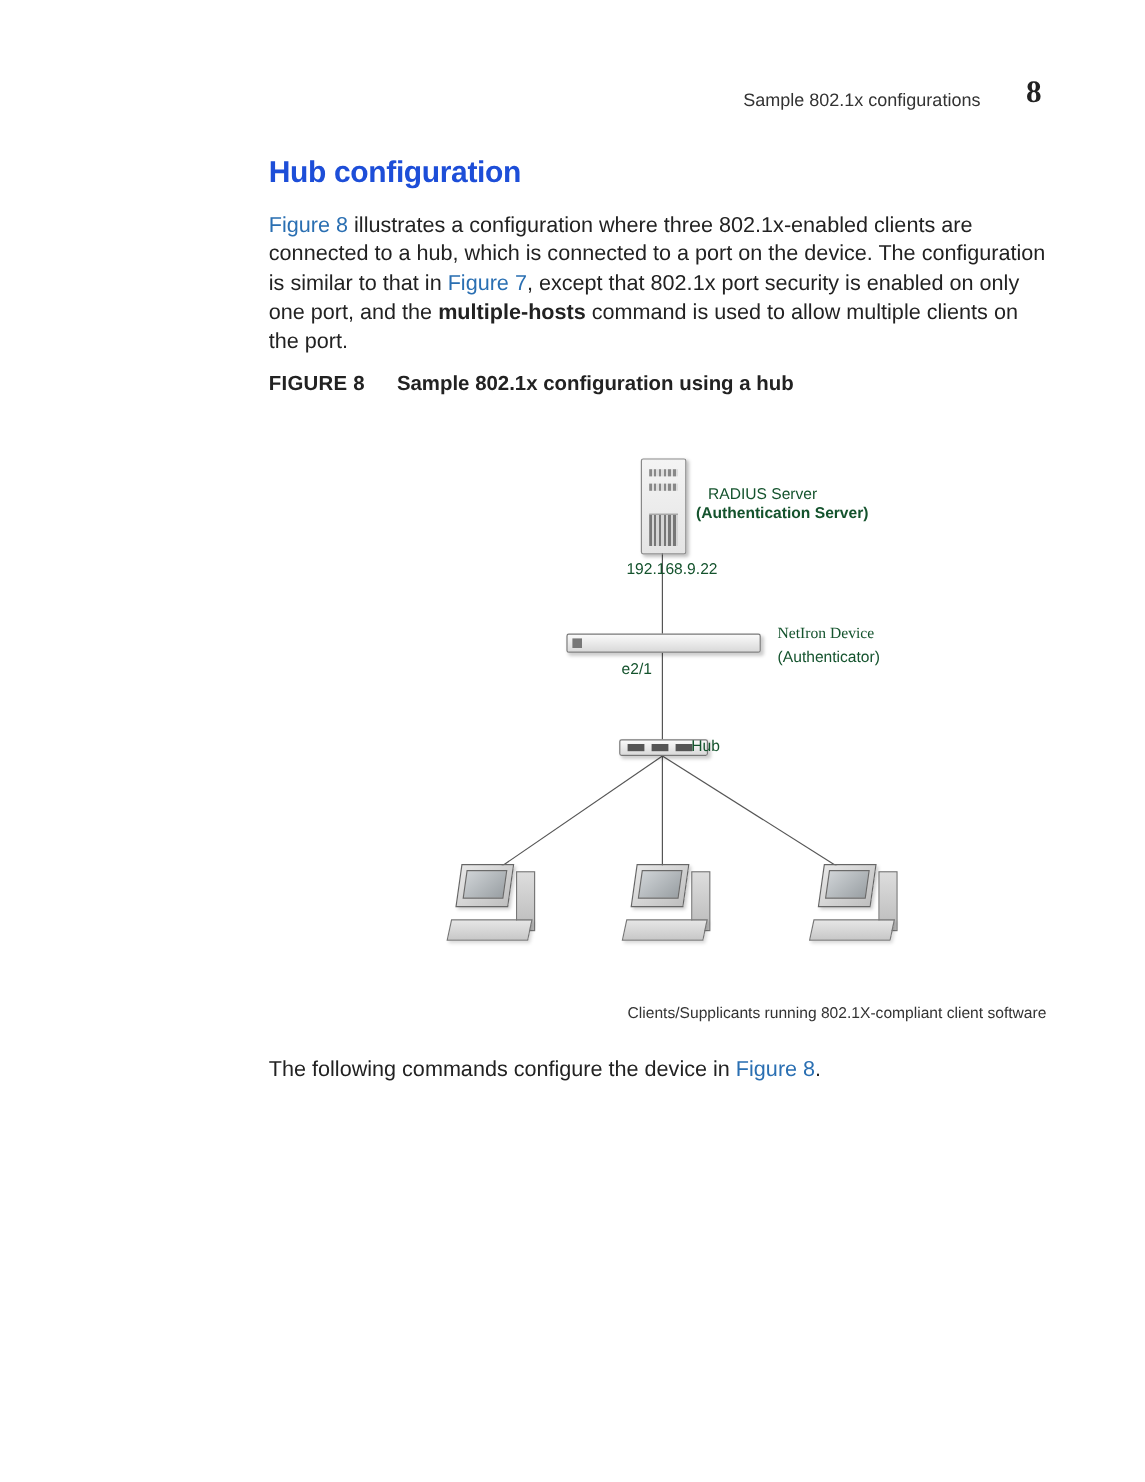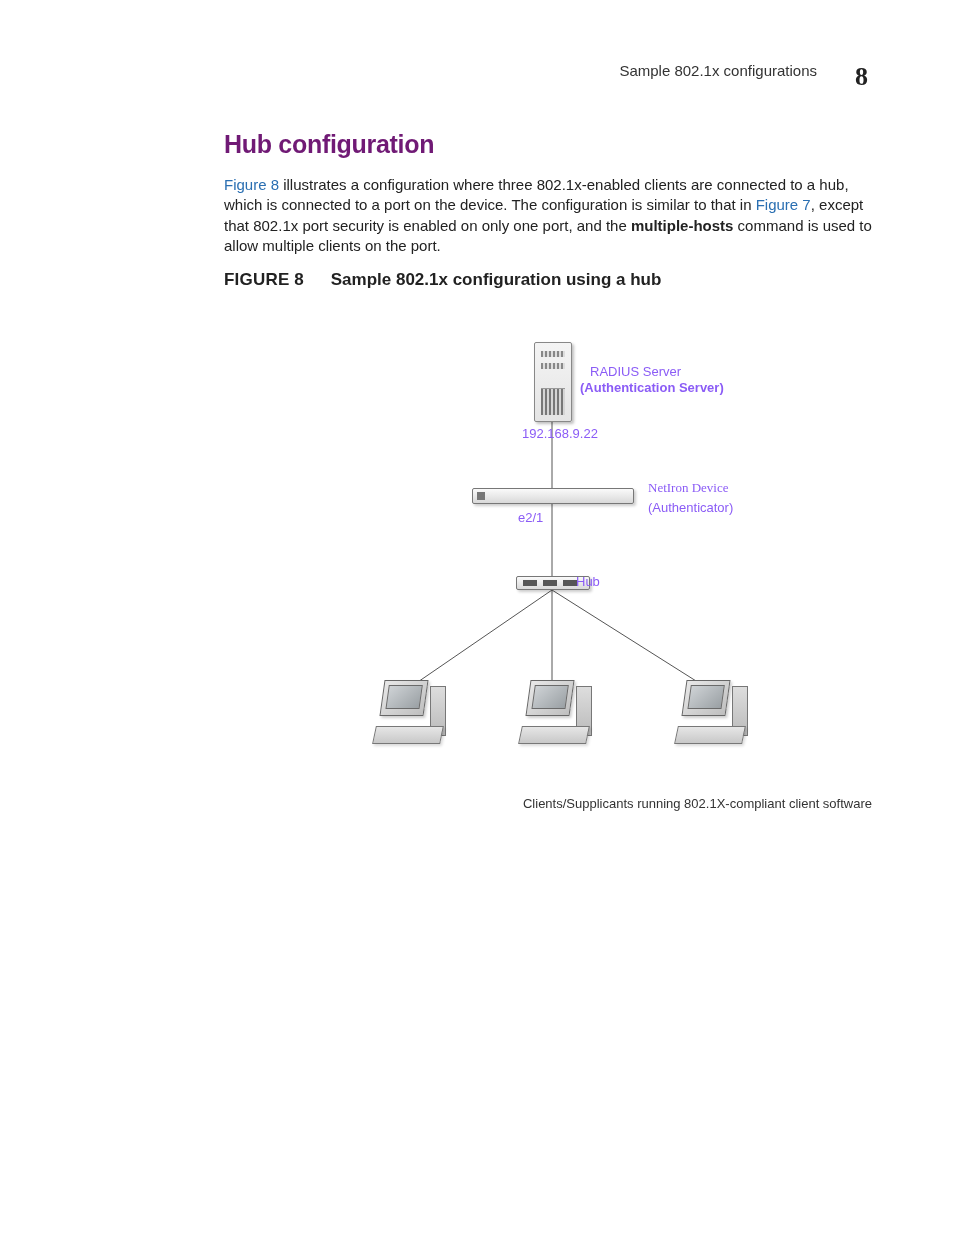--- a/index.html
+++ b/index.html
@@ -15,21 +15,21 @@
     height: 1235px;
     position: relative;
     box-sizing: border-box;
     padding: 58px 86px 0 86px;
   }
   .running-head {
     position: absolute;
     top: 62px;
     right: 86px;
     display: flex;
-    align-items: flex-start;
+    align-items: flex-end;
     gap: 38px;
   }
   .running-head .title {
     font-size: 15px;
     color: #333;
   }
   .running-head .chapno {
     font-family: Georgia, "Times New Roman", serif;
     font-size: 26px;
     font-weight: bold;
@@ -39,24 +39,24 @@
     margin-left: 138px;
     margin-top: 72px;
     width: 648px;
   }
   h1.section {
     font-family: Arial, Helvetica, sans-serif;
     font-size: 25px;
     font-weight: 600;
     letter-spacing: -0.3px;
     margin: 0 0 14px 0;
-    color: #701a75;
+    color: #1d4ed8;
   }
   p.body {
-    font-size: 15px;
+    font-size: 18px;
     line-height: 1.35;
     margin: 16px 0 14px 0;
     color: #222;
   }
   a.link {
     color: #2a6fb2;
     text-decoration: none;
   }
   b { font-weight: 700; }
   .figcap {
@@ -71,21 +71,21 @@
   .diagram {
     position: relative;
     width: 648px;
     height: 480px;
     margin-bottom: 8px;
   }
   .dlabel {
     position: absolute;
     font-family: "Segoe UI", Arial, sans-serif;
     font-size: 13px;
-    color: #8b5cf6;
+    color: #14532d;
     line-height: 1.25;
     white-space: nowrap;
   }
   .server {
     position: absolute;
     width: 36px;
     height: 78px;
     background: linear-gradient(#f4f4f4,#e4e4e4);
     border: 1px solid #888;
     border-radius: 2px;
@@ -255,15 +255,18 @@
       <div class="pc" style="left:452px; top:372px;">
         <div class="monitor"></div>
           <div class="tower"></div>
           <div class="base"></div>
       </div>
 
     </div>
 
     <p class="caption-under">Clients/Supplicants running 802.1X-compliant client software</p>
 
+    <p class="body">
+      <span>The following commands configure the device in </span><a class="link" href="#">Figure 8</a><span>.</span>
+    </p>
 
   </div>
 </div>
 
 </body></html>

